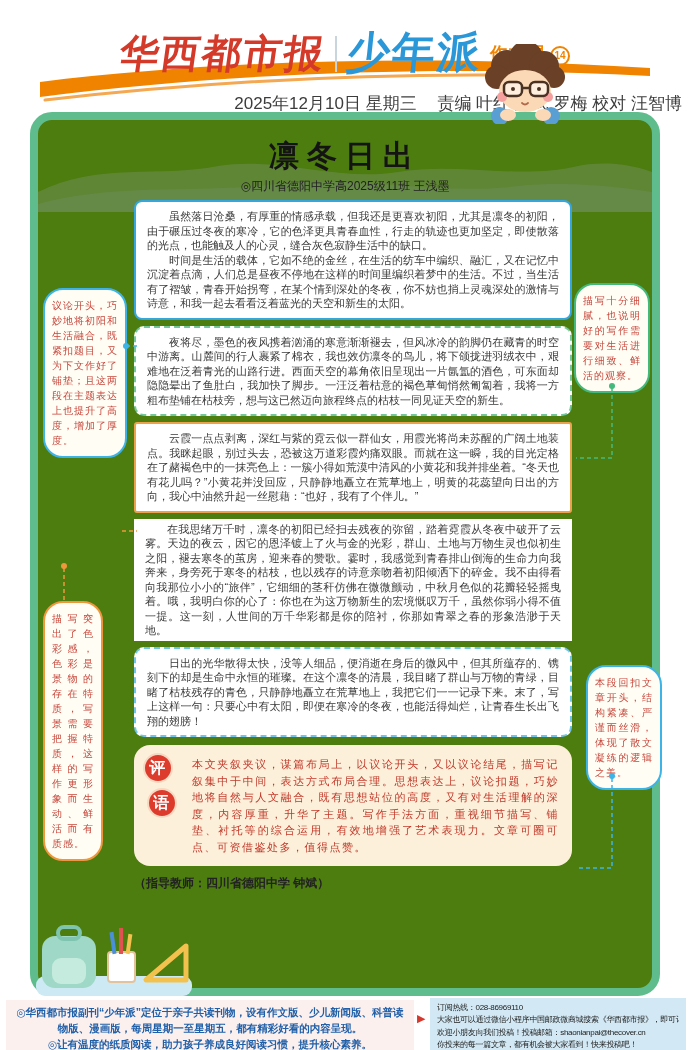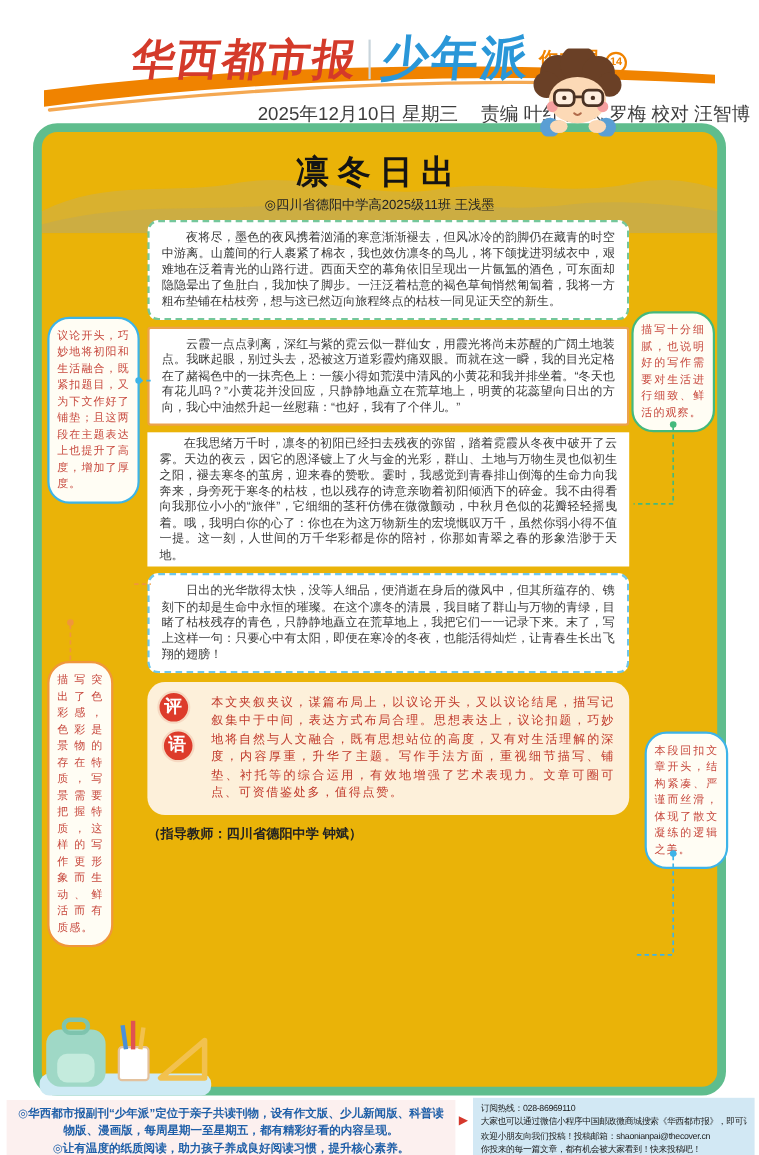--- a/index.html
+++ b/index.html
@@ -12,21 +12,21 @@
   .paper-name{display:inline-block;font-family:"Liberation Serif","DejaVu Serif",serif;font-weight:900;font-size:39px;color:#d43a2a;transform:skewX(-8deg);letter-spacing:2px;}
   .mast-divider{display:inline-block;width:2px;height:36px;background:#c9d5dc;margin:0 10px;vertical-align:-5px;}
   .section-name{display:inline-block;font-weight:900;font-size:43px;color:#2a97d8;transform:skewX(-6deg);letter-spacing:2px;}
   .column-badge{color:#f08300;font-weight:800;font-size:17px;margin-left:8px;vertical-align:8px;letter-spacing:2px;}
   .issue-circle{display:inline-block;width:16px;height:16px;line-height:16px;border:2px solid #f08300;border-radius:50%;color:#f08300;font-size:10px;font-weight:800;vertical-align:8px;margin-left:3px;}
   .date-line{position:absolute;top:92px;left:0;right:0;text-align:right;font-size:17px;color:#3c3c3c;z-index:3;}
   .date-line span{margin:0 8px;}
   .boy{position:absolute;left:477px;top:44px;width:98px;height:80px;z-index:6;}
 
   
-  .card{position:absolute;left:30px;top:112px;width:630px;height:884px;box-sizing:border-box;border:8px solid #5fbd8d;border-radius:22px;background:#eab308;z-index:2;padding-left:40px;}
+  .card{position:absolute;left:30px;top:112px;width:630px;height:884px;box-sizing:border-box;border:8px solid #5fbd8d;border-radius:22px;background:#4d7c0f;z-index:2;padding-left:40px;}
   .mountains{position:absolute;left:0;top:0;width:100%;height:92px;border-radius:12px 12px 0 0;pointer-events:none;}
   .title{position:absolute;top:16px;left:0;width:100%;text-align:center;font-family:"Liberation Serif","DejaVu Serif",serif;font-size:30px;font-weight:900;letter-spacing:8px;color:#141414;z-index:2;}
   .byline{position:absolute;top:58px;left:0;width:100%;text-align:center;font-size:12px;color:#222;z-index:2;}
 
   .column{position:absolute;left:96px;top:80px;width:438px;z-index:2;}
   .sec{box-sizing:border-box;padding:7px 11px;margin-bottom:6px;font-size:11px;line-height:1.32;text-align:justify;color:#3a3a3a;background:#fff;}
   .sec p{margin:0;text-indent:2em;}
   .box-blue{border:2px solid #35a7de;border-radius:8px;}
   .box-green-dashed{border:2px dashed #74c79b;border-radius:10px;}
   .box-orange{border:2px solid #eca24d;border-radius:3px;}
@@ -105,20 +105,24 @@
 
     <svg class="mountains" viewBox="0 0 614 92" preserveAspectRatio="none">
       <path d="M0,72 C60,42 120,58 180,46 C240,36 300,62 360,52 C420,42 480,60 540,46 C580,38 614,52 614,52 L614,92 L0,92 Z" fill="#9fadba" opacity="0.22"></path>
       <path d="M0,84 C80,62 160,74 240,64 C320,55 400,76 480,66 C540,59 614,72 614,72 L614,92 L0,92 Z" fill="#8b9aa8" opacity="0.16"></path>
     </svg>
 
     <div class="title">凛冬日出</div>
     <div class="byline">◎四川省德阳中学高2025级11班 王浅墨</div>
 
     <div class="column">
+      <div class="sec box-blue">
+        <p>虽然落日沧桑，有厚重的情感承载，但我还是更喜欢初阳，尤其是凛冬的初阳，由于碾压过冬夜的寒冷，它的色泽更具青春血性，行走的轨迹也更加坚定，即使散落的光点，也能触及人的心灵，缝合灰色寂静生活中的缺口。</p>
+        <p>时间是生活的载体，它如不绝的金丝，在生活的纺车中编织、融汇，又在记忆中沉淀着点滴，人们总是昼夜不停地在这样的时间里编织着梦中的生活。不过，当生活有了褶皱，青春开始拐弯，在某个情到深处的冬夜，你不妨也捎上灵魂深处的激情与诗意，和我一起去看看泛着蓝光的天空和新生的太阳。</p>
+      </div>
       <div class="sec box-green-dashed">
         <p>夜将尽，墨色的夜风携着汹涌的寒意渐渐褪去，但风冰冷的韵脚仍在藏青的时空中游离。山麓间的行人裹紧了棉衣，我也效仿凛冬的鸟儿，将下颌拢进羽绒衣中，艰难地在泛着青光的山路行进。西面天空的幕角依旧呈现出一片氤氲的酒色，可东面却隐隐晕出了鱼肚白，我加快了脚步。一汪泛着枯意的褐色草甸悄然匍匐着，我将一方粗布垫铺在枯枝旁，想与这已然迈向旅程终点的枯枝一同见证天空的新生。</p>
       </div>
       <div class="sec box-orange">
         <p>云霞一点点剥离，深红与紫的霓云似一群仙女，用霞光将尚未苏醒的广阔土地装点。我眯起眼，别过头去，恐被这万道彩霞灼痛双眼。而就在这一瞬，我的目光定格在了赭褐色中的一抹亮色上：一簇小得如荒漠中清风的小黄花和我并排坐着。“冬天也有花儿吗？”小黄花并没回应，只静静地矗立在荒草地上，明黄的花蕊望向日出的方向，我心中油然升起一丝慰藉：“也好，我有了个伴儿。”</p>
       </div>
       <div class="sec plain">
         <p>在我思绪万千时，凛冬的初阳已经扫去残夜的弥留，踏着霓霞从冬夜中破开了云雾。天边的夜云，因它的恩泽镀上了火与金的光彩，群山、土地与万物生灵也似初生之阳，褪去寒冬的茧房，迎来春的赞歌。霎时，我感觉到青春排山倒海的生命力向我奔来，身旁死于寒冬的枯枝，也以残存的诗意亲吻着初阳倾洒下的碎金。我不由得看向我那位小小的“旅伴”，它细细的茎秆仿佛在微微颤动，中秋月色似的花瓣轻轻摇曳着。哦，我明白你的心了：你也在为这万物新生的宏境慨叹万千，虽然你弱小得不值一提。这一刻，人世间的万千华彩都是你的陪衬，你那如青翠之春的形象浩渺于天地。</p>
       </div>
       <div class="sec box-blue-dashed">

